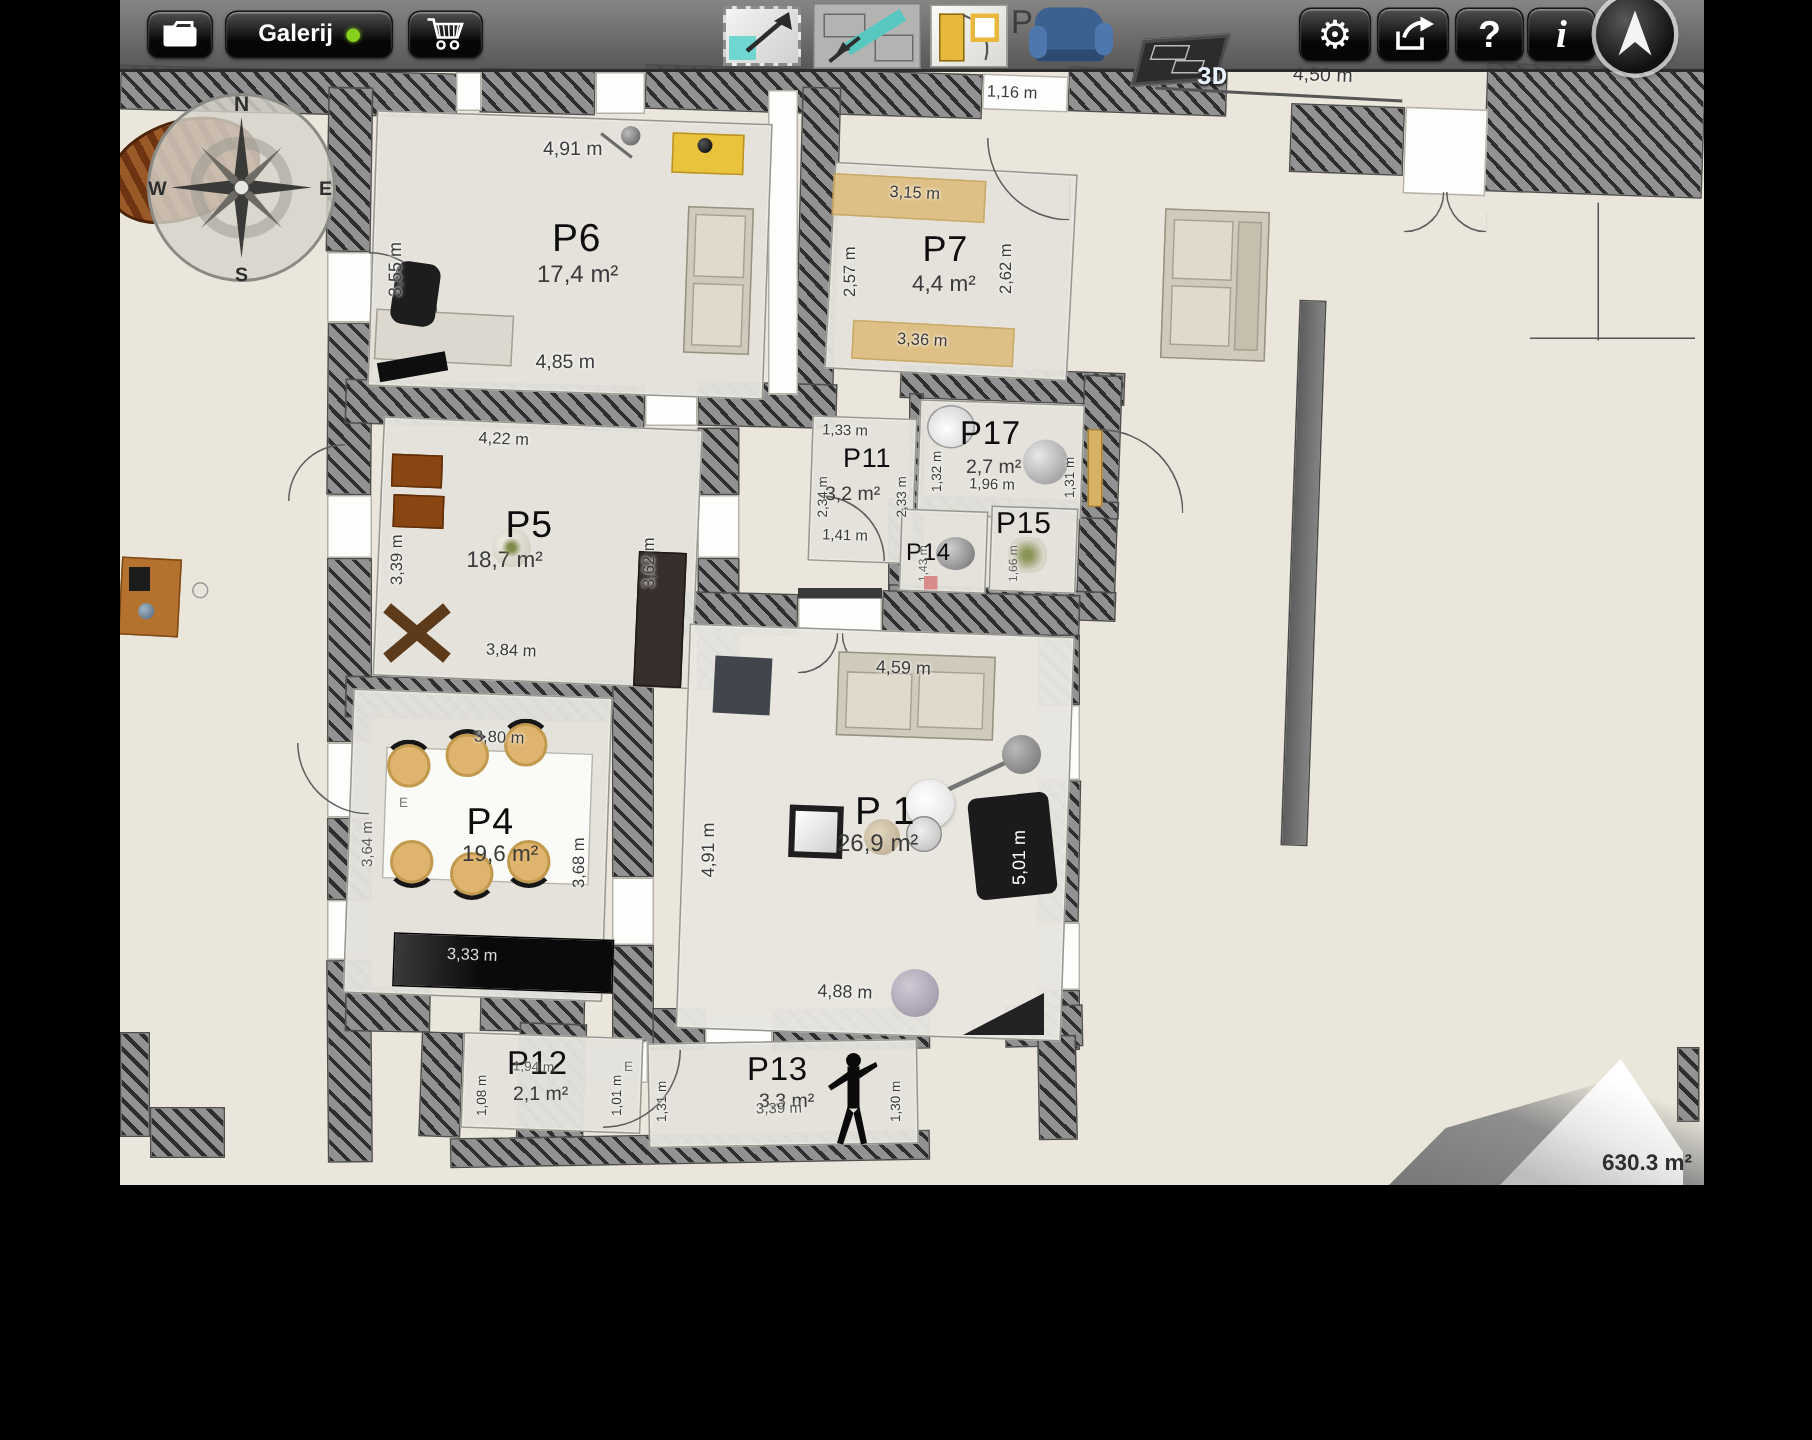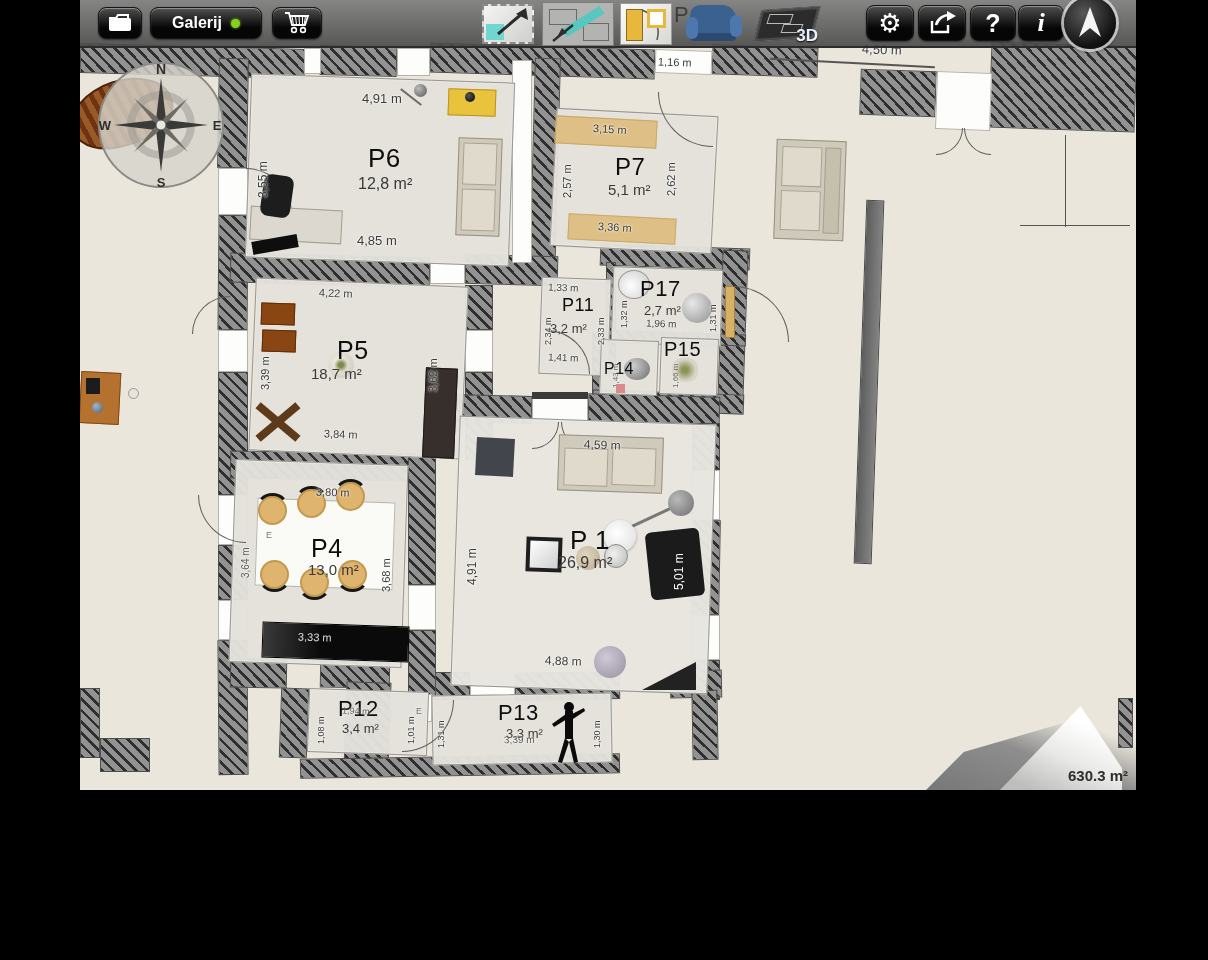--- a/index.html
+++ b/index.html
@@ -131,42 +131,42 @@
   <div class="wall" style="left:612px;top:690px;width:26px;height:70px;transform:rotate(-1deg);"></div>
   <div class="wall" style="left:20px;top:738px;width:50px;height:34px;"></div>
   <div class="wall" style="left:0;top:688px;width:20px;height:70px;"></div>
 
   <div class="abs" style="left:780px;top:200px;width:16px;height:362px;background:linear-gradient(90deg,#5d5d5d,#838383);border:1px solid #4a4a4a;transform:rotate(2deg);z-index:2;"></div>
 
   <div class="wall" style="left:1038px;top:698px;width:15px;height:50px;"></div>
 
   <div class="room" style="left:168px;top:78px;width:264px;height:184px;transform:rotate(2deg);"></div>
   <div class="rlabel" style="left:288px;top:143px;font-size:26px;">P6</div>
-  <div class="rarea" style="left:278px;top:175px;font-size:16px;">12,8 m²</div>
+  <div class="rarea" style="left:278px;top:175px;font-size:16px;">17,4 m²</div>
   <div class="dim" style="left:282px;top:91px;font-size:13px;">4,91 m</div>
   <div class="dim" style="left:277px;top:233px;font-size:13px;text-align:right;">4,85 m</div>
   <div class="dim vdim" style="left:176px;top:198px;font-size:12px;">3,55 m</div>
 
   <div class="abs" style="left:170px;top:208px;width:90px;height:32px;background:#dcd8cf;border:1px solid #a59f91;transform:rotate(3deg);z-index:4;"></div>
   <div class="abs" style="left:182px;top:175px;width:30px;height:42px;background:#1d1d1d;border-radius:8px;transform:rotate(8deg);z-index:5;"></div>
   <div class="abs" style="left:172px;top:238px;width:46px;height:13px;background:#0e0e0e;transform:rotate(-10deg);z-index:5;"></div>
   <div class="sofa" style="left:377px;top:138px;width:44px;height:98px;transform:rotate(2deg);">
     <div class="cushion" style="left:4px;top:4px;width:34px;height:42px;"></div>
     <div class="cushion" style="left:4px;top:50px;width:34px;height:42px;"></div>
   </div>
   <div class="abs" style="left:368px;top:89px;width:46px;height:25px;background:#e9c33b;border:1px solid #b8932a;transform:rotate(2deg);z-index:4;"></div>
   <div class="sphere" style="left:385px;top:92px;width:10px;height:10px;background:radial-gradient(circle at 35% 35%,#555,#000);"></div>
   <div class="abs" style="left:318px;top:96px;width:26px;height:2px;background:#6a6a6a;transform:rotate(38deg);z-index:5;"></div>
   <div class="sphere" style="left:334px;top:84px;width:13px;height:13px;background:radial-gradient(circle at 35% 35%,#bbb,#555);"></div>
 
   <div class="room" style="left:473px;top:112px;width:162px;height:138px;transform:rotate(3deg);"></div>
   <div class="tanband" style="left:475px;top:118px;width:102px;height:28px;transform:rotate(3deg);"></div>
   <div class="tanband" style="left:488px;top:216px;width:108px;height:26px;transform:rotate(3deg);"></div>
   <div class="rlabel" style="left:535px;top:153px;font-size:24px;">P7</div>
-  <div class="rarea" style="left:528px;top:181px;font-size:15px;">5,1 m²</div>
+  <div class="rarea" style="left:528px;top:181px;font-size:15px;">4,4 m²</div>
   <div class="dim" style="left:513px;top:123px;transform:rotate(3deg);">3,15 m</div>
   <div class="dim" style="left:518px;top:221px;transform:rotate(3deg);">3,36 m</div>
   <div class="dim vdim" style="left:481px;top:198px;">2,57 m</div>
   <div class="dim vdim" style="left:585px;top:196px;">2,62 m</div>
   <div class="dim" style="left:578px;top:56px;transform:rotate(2deg);">1,16 m</div>
   <div class="arc" style="left:578px;top:92px;width:55px;height:55px;border-radius:0 0 0 100%;border-top:none;border-right:none;"></div>
 
   <div class="room" style="left:172px;top:282px;width:213px;height:173px;transform:rotate(2.5deg);"></div>
   <div class="rlabel" style="left:257px;top:336px;font-size:25px;">P5</div>
   <div class="rarea" style="left:231px;top:365px;font-size:15px;">18,7 m²</div>
@@ -231,38 +231,38 @@
   <div class="sphere" style="left:524px;top:520px;width:32px;height:32px;background:radial-gradient(circle at 40% 40%,#fff,#dcdcdc);box-shadow:0 1px 3px rgba(0,0,0,.3);"></div>
   <div class="sphere" style="left:588px;top:490px;width:26px;height:26px;background:radial-gradient(circle at 35% 35%,#b9b9b9,#6e6e6e);"></div>
   <div class="sphere" style="left:496px;top:546px;width:24px;height:24px;background:radial-gradient(circle at 40% 40%,#e2d6c0,#b7a98c);"></div>
   <div class="sphere" style="left:512px;top:558px;width:20px;height:20px;background:radial-gradient(circle at 40% 40%,#ddd;,#a8a8a8);"></div>
   <div class="sphere" style="left:524px;top:544px;width:22px;height:22px;background:radial-gradient(circle at 40% 40%,#f0f0ee,#b9b9b9);border:1px solid #8c8c8c;"></div>
   <div class="sphere" style="left:514px;top:646px;width:32px;height:32px;background:radial-gradient(circle at 38% 35%,#cfc9d6,#97909f);"></div>
   <div class="abs" style="left:562px;top:662px;width:54px;height:28px;background:#222;clip-path:polygon(0 100%,100% 0,100% 100%);z-index:4;"></div>
 
   <div class="room" style="left:152px;top:462px;width:173px;height:203px;transform:rotate(2deg);"></div>
   <div class="rlabel" style="left:231px;top:534px;font-size:25px;">P4</div>
-  <div class="rarea" style="left:228px;top:561px;font-size:15px;">13,0 m²</div>
+  <div class="rarea" style="left:228px;top:561px;font-size:15px;">19,6 m²</div>
   <div class="dim" style="left:236px;top:486px;transform:rotate(2deg);">3,80 m</div>
   <div class="dim vdim" style="left:160px;top:578px;font-size:10px;opacity:.8;">3,64 m</div>
   <div class="dim vdim" style="left:300px;top:592px;">3,68 m</div>
   <div class="abs" style="left:176px;top:500px;width:136px;height:86px;background:rgba(252,252,250,.92);border:1px solid #b9b5aa;transform:rotate(2deg);z-index:4;"></div>
   <div class="chair" style="left:178px;top:496px;"></div>
   <div class="chair" style="left:217px;top:489px;"></div>
   <div class="chair" style="left:256px;top:482px;"></div>
   <div class="chair" style="left:180px;top:560px;transform:rotate(180deg);"></div>
   <div class="chair" style="left:220px;top:568px;transform:rotate(180deg);"></div>
   <div class="chair" style="left:258px;top:560px;transform:rotate(180deg);"></div>
   <div class="dim" style="left:186px;top:530px;font-size:9px;opacity:.7;">E</div>
   <div class="abs" style="left:182px;top:624px;width:145px;height:34px;background:linear-gradient(90deg,#3a3a3a,#0a0a0a 40%);border:1px solid #000;transform:rotate(2deg);z-index:5;"></div>
   <div class="dim" style="left:218px;top:631px;color:#ddd;text-shadow:none;z-index:6;transform:rotate(2deg);">3,33 m</div>
 
   <div class="room" style="left:228px;top:690px;width:120px;height:64px;transform:rotate(2deg);"></div>
   <div class="rlabel" style="left:258px;top:696px;font-size:22px;">P12</div>
-  <div class="rarea" style="left:262px;top:721px;font-size:13px;">3,4 m²</div>
+  <div class="rarea" style="left:262px;top:721px;font-size:13px;">2,1 m²</div>
   <div class="dim" style="left:262px;top:706px;font-size:9px;opacity:.8;transform:rotate(2deg);">1,94 m</div>
   <div class="dim vdim" style="left:236px;top:744px;font-size:9px;">1,08 m</div>
   <div class="dim vdim" style="left:326px;top:744px;font-size:9px;">1,01 m</div>
   <div class="dim" style="left:336px;top:706px;font-size:9px;opacity:.7;">E</div>
 
   <div class="room" style="left:352px;top:694px;width:180px;height:70px;transform:rotate(-1deg);"></div>
   <div class="rlabel" style="left:418px;top:700px;font-size:22px;">P13</div>
   <div class="rarea" style="left:426px;top:726px;font-size:13px;">3,3 m²</div>
   <div class="dim" style="left:424px;top:734px;font-size:10px;opacity:.85;transform:rotate(-1deg);">3,39 m</div>
   <div class="dim vdim" style="left:356px;top:748px;font-size:9px;">1,31 m</div>
@@ -357,21 +357,21 @@
     </svg>
     <div style="position:absolute;right:5px;top:5px;width:13px;height:13px;border:3px solid #e8b83c;background:#fff;"></div>
   </div>
 
   <div class="ticon" style="left:598px;top:3px;width:70px;height:42px;">
     <div style="position:absolute;left:12px;top:2px;width:46px;height:36px;background:#3b6191;border-radius:10px 14px 4px 4px;box-shadow:inset 0 -8px 0 #2c4a70;"></div>
     <div style="position:absolute;left:8px;top:14px;width:12px;height:22px;background:#4d77ad;border-radius:6px;"></div>
     <div style="position:absolute;left:52px;top:12px;width:12px;height:22px;background:#4d77ad;border-radius:6px;"></div>
   </div>
 
-  <div class="ticon" style="left:676px;top:4px;width:62px;height:42px;">
+  <div class="ticon" style="left:676px;top:20px;width:62px;height:42px;font-family:Liberation Mono, monospace;">
     <div style="position:absolute;left:2px;top:4px;width:56px;height:30px;background:#2c2c2c;border:1px solid #666;transform:skewX(-18deg) rotate(-4deg);box-shadow:inset 0 0 0 2px #4a4a4a;"></div>
     <div style="position:absolute;left:12px;top:10px;width:22px;height:8px;border:1.5px solid #bbb;transform:skewX(-18deg);"></div>
     <div style="position:absolute;left:26px;top:20px;width:18px;height:7px;border:1.5px solid #bbb;transform:skewX(-18deg);"></div>
     <div style="position:absolute;right:0;bottom:0;color:#eaf2ff;font-size:17px;font-weight:bold;text-shadow:0 1px 2px #000;">3D</div>
   </div>
 
   <div class="tbtn" style="left:786px;top:5px;width:48px;height:36px;">
     <span style="font-size:26px;line-height:1;color:#fff;">⚙</span>
   </div>
 

